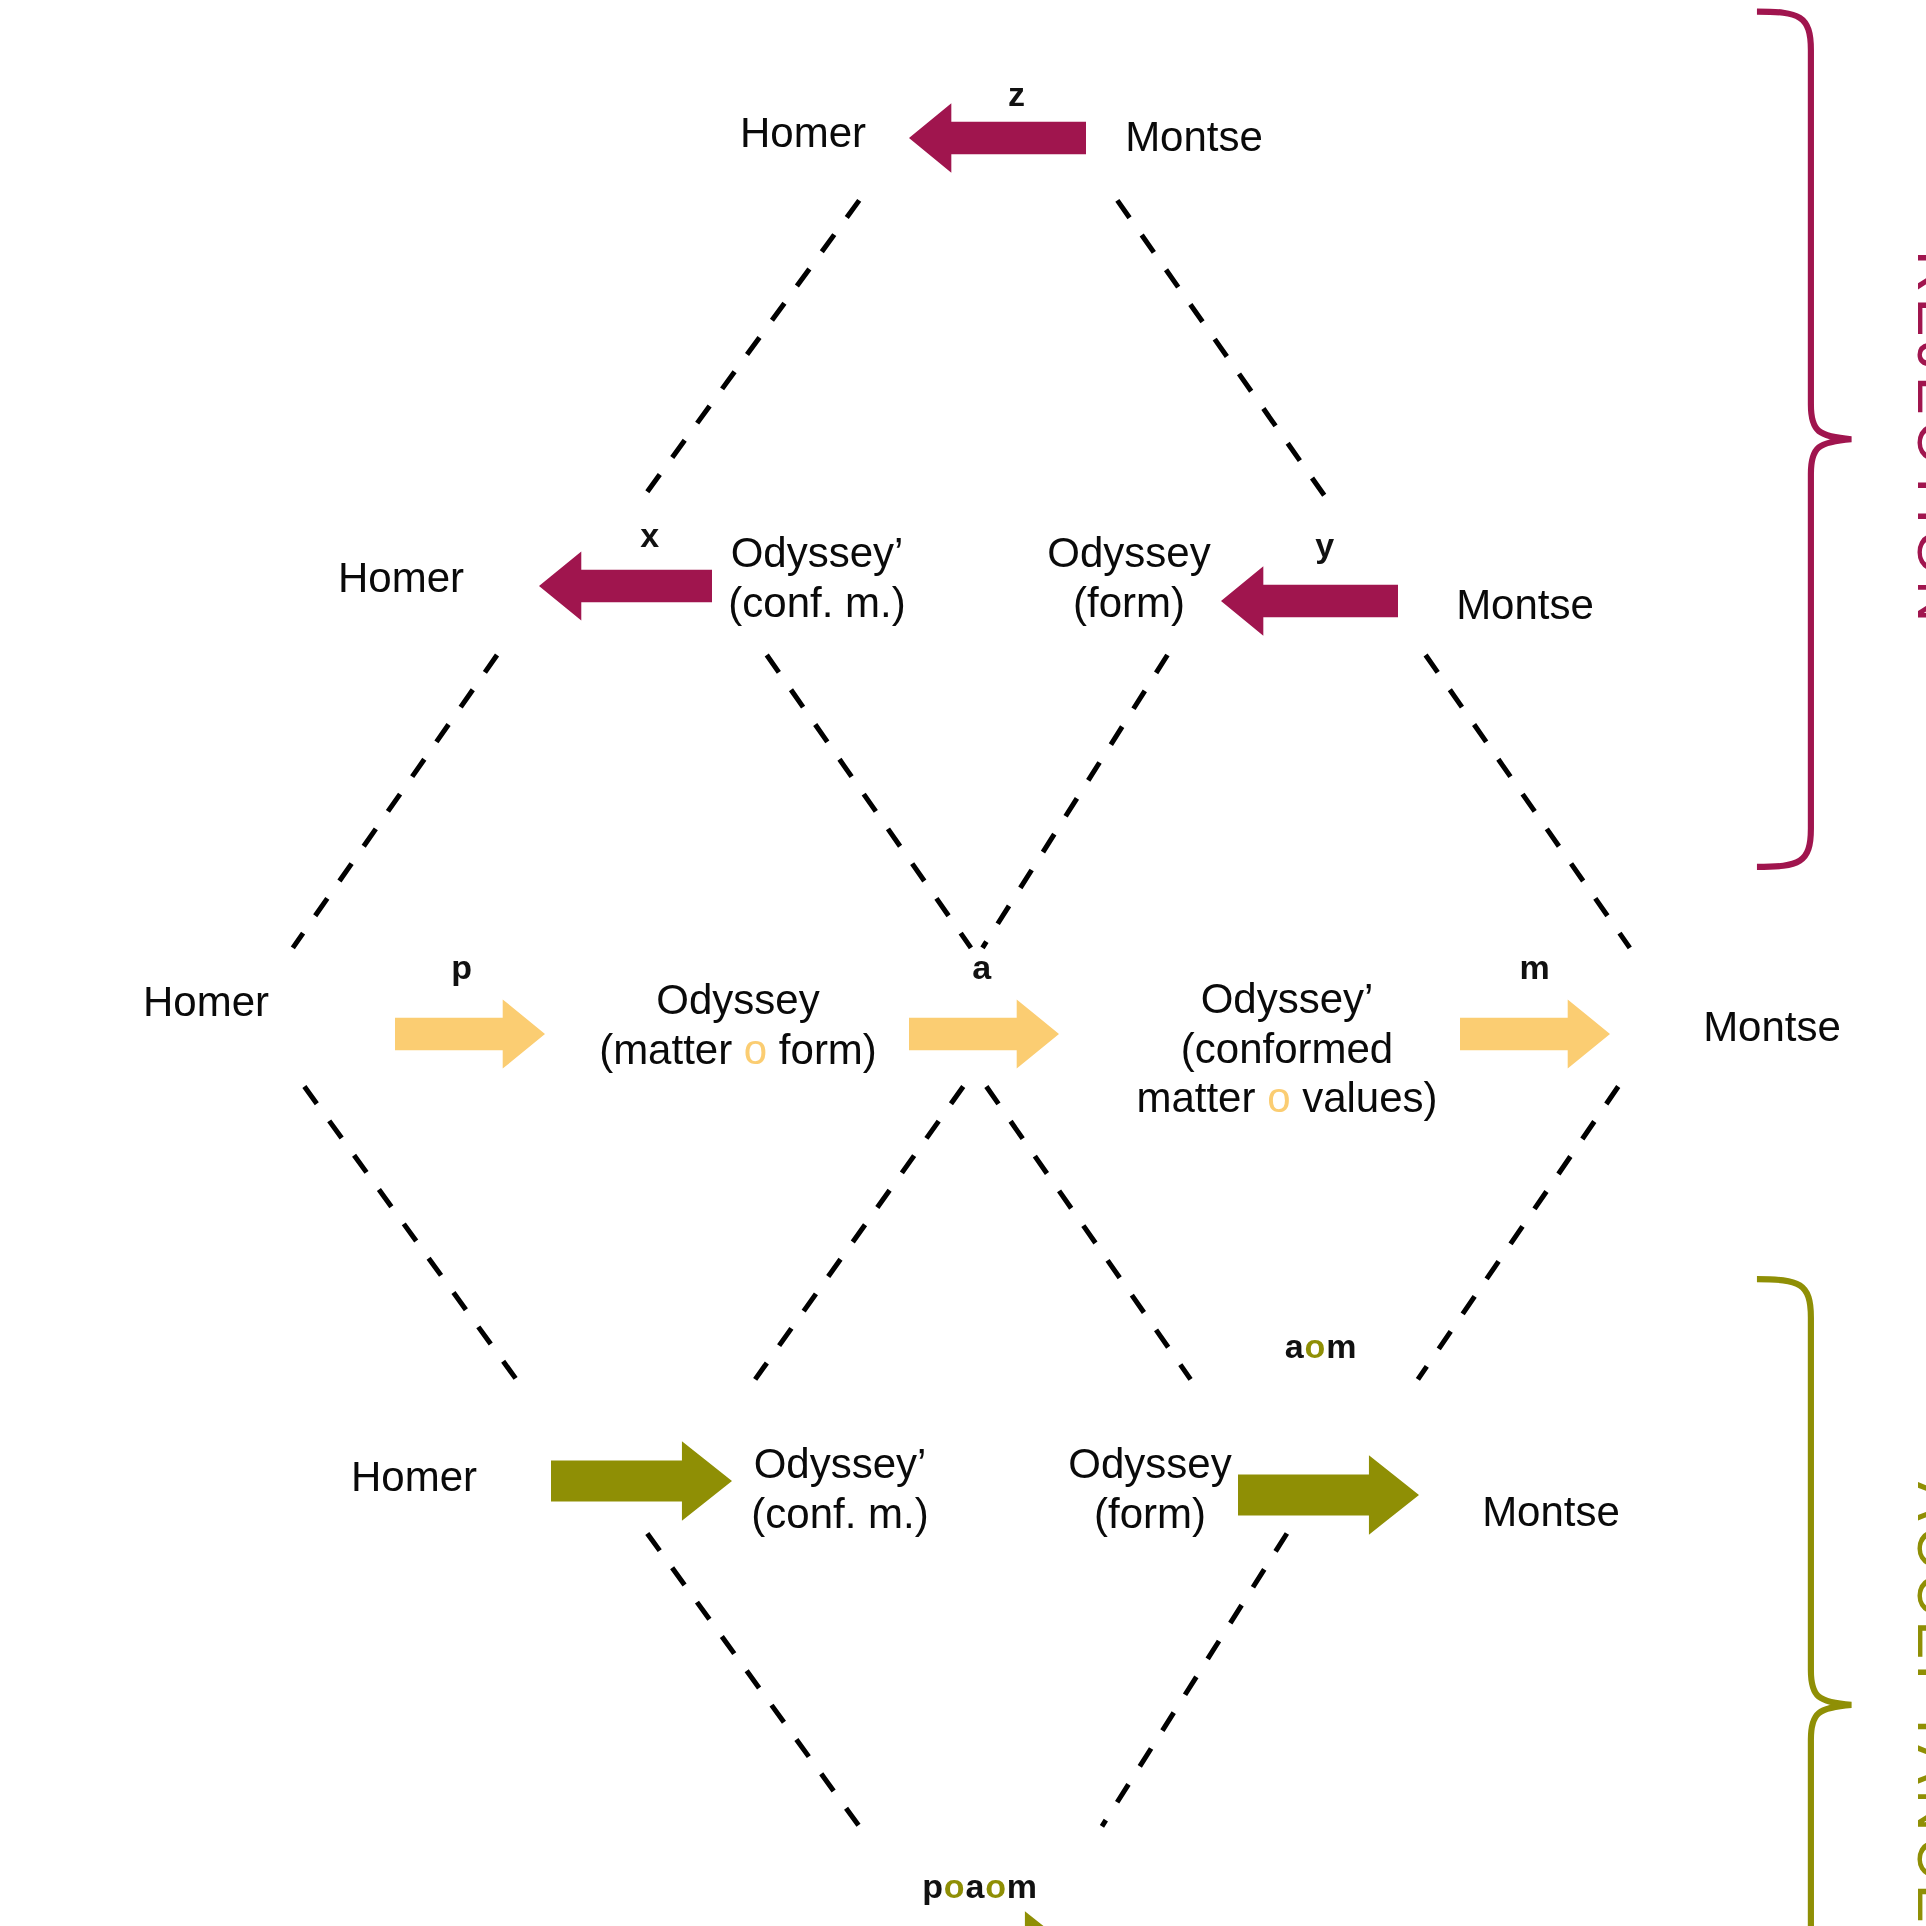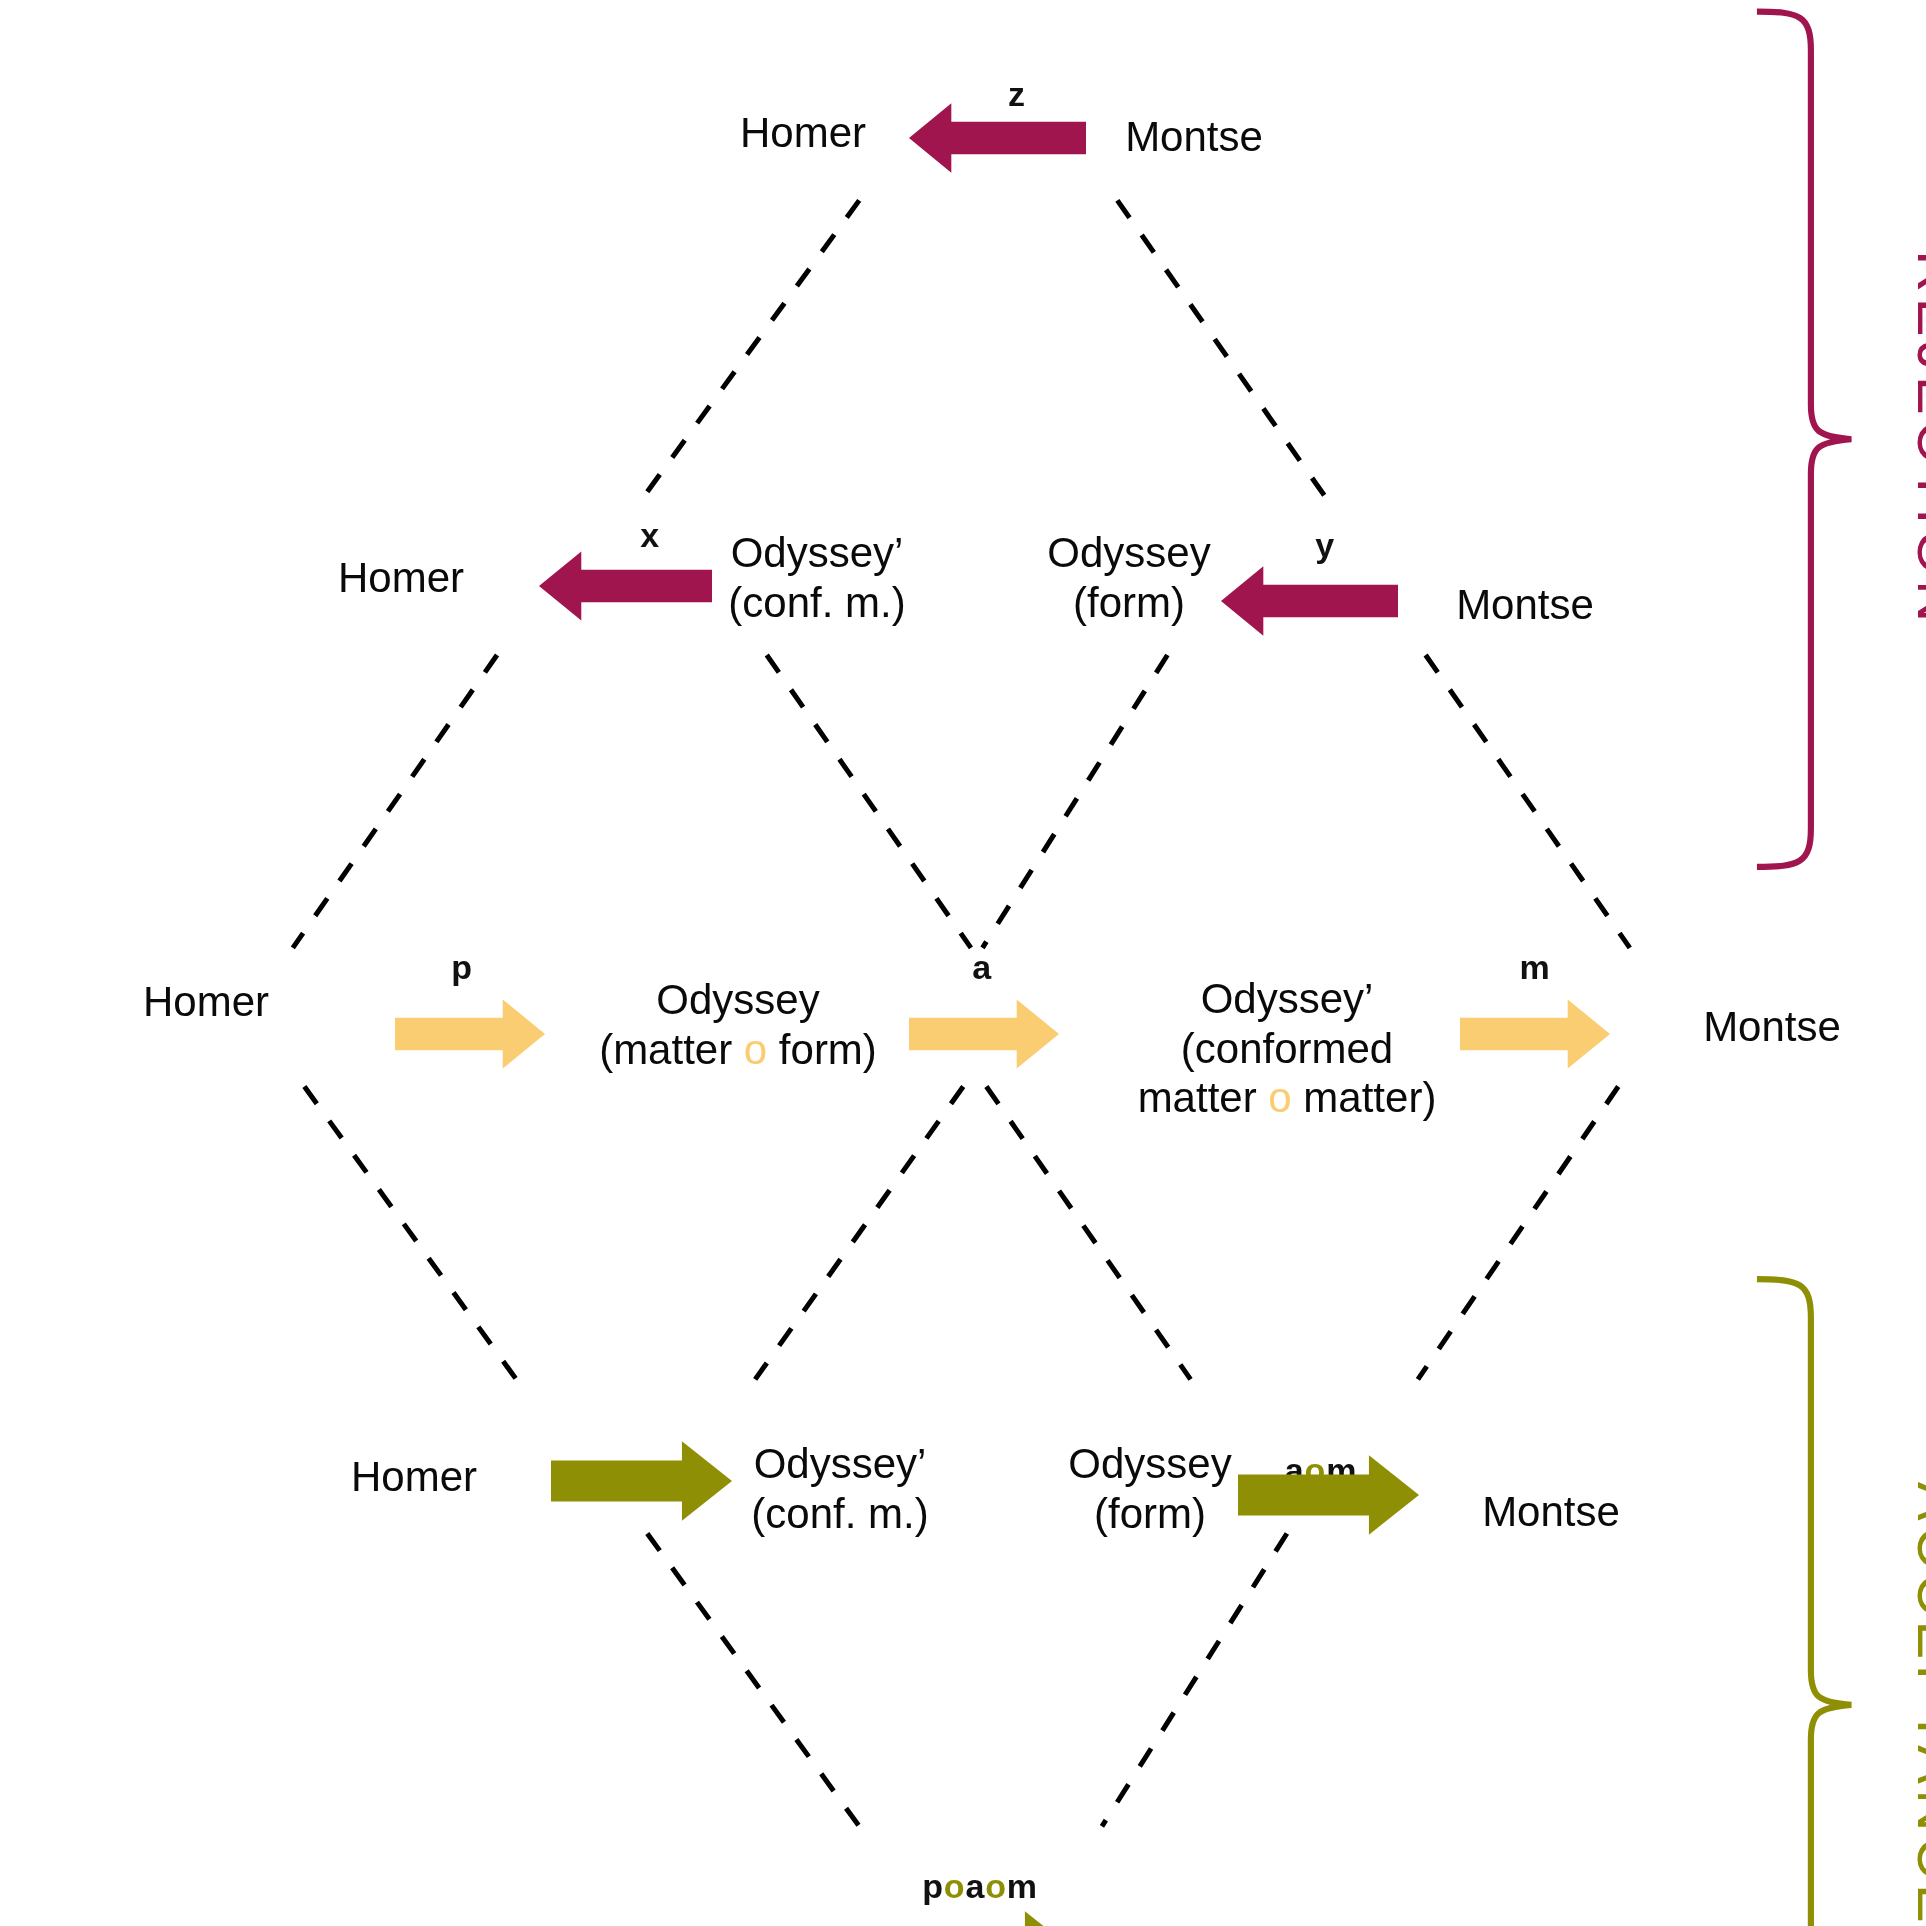--- a/index.html
+++ b/index.html
@@ -145,21 +145,21 @@
 
   <div class="lbl" style="left:982px;top:967px;">a</div>
 
   <svg class="arrow" style="left:909px;top:1034px;" width="150" height="77" viewBox="0 0 390 200">
     <polygon points="0,58 280,58 280,10 390,100 280,190 280,142 0,142" fill="#FBCD72"></polygon>
   </svg>
 
   <div class="node" style="left:1287px;top:1048px;width:308px;white-space:normal;">
     <span>Odyssey’</span><br>
     <span>(conformed</span><br>
-    <span>matter </span><span class="inline-o-y">o</span><span> matter)</span>
+    <span>matter </span><span class="inline-o-y">o</span><span> values)</span>
   </div>
 
   <div class="lbl" style="left:1535px;top:967px;">m</div>
 
   <svg class="arrow" style="left:1460px;top:1034px;" width="150" height="77" viewBox="0 0 390 200">
     <polygon points="0,58 280,58 280,10 390,100 280,190 280,142 0,142" fill="#FBCD72"></polygon>
   </svg>
 
   <div class="node" style="left:1772px;top:1027px;">Montse</div>
 
@@ -176,21 +176,21 @@
   <div class="node two-line" style="left:840px;top:1489px;width:239px;">
     <span>Odyssey’</span><br>
     <span>(conf. m.)</span>
   </div>
 
   <div class="node two-line" style="left:1150px;top:1489px;width:239px;">
     <span>Odyssey</span><br>
     <span>(form)</span>
   </div>
 
-  <div class="lbl" style="left:1321px;top:1470px;">
+  <div class="lbl" style="left:1321px;top:1346px;">
     <span>a</span><span class="o-g">o</span><span>m</span>
   </div>
 
   <svg class="arrow" style="left:1238px;top:1495px;" width="181" height="89" viewBox="0 0 470 230">
     <polygon points="0,62 340,62 340,12 470,115 340,218 340,168 0,168" fill="#8F8F05"></polygon>
   </svg>
 
   <div class="node" style="left:1551px;top:1512px;">Montse</div>
 
   <div class="lbl" style="left:980px;top:1886px;">

